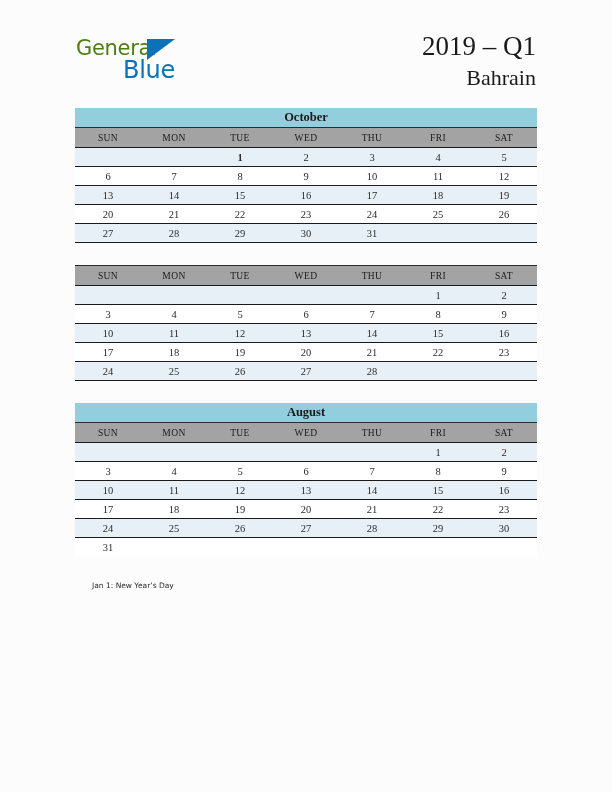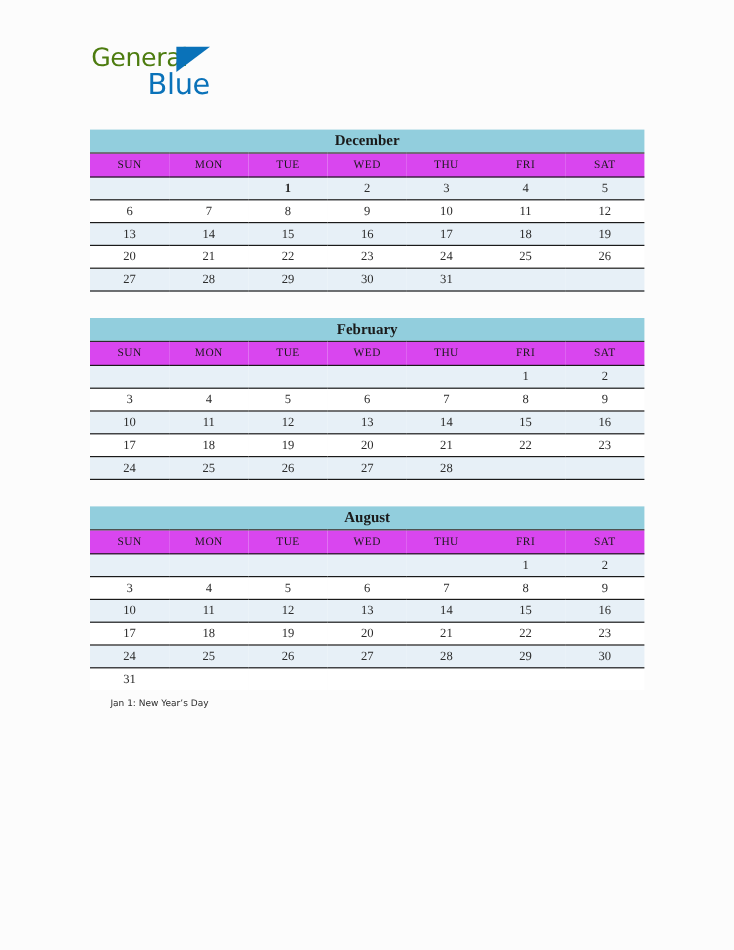--- a/index.html
+++ b/index.html
@@ -107,21 +107,21 @@
     border-collapse: collapse;
     table-layout: fixed;
   }
   table.cal th {
     font-family: "Liberation Serif", serif;
     font-weight: normal;
     font-size: 9.5px;
     color: #1a1a1a;
     text-align: center;
     height: 17px;
-    background: #d946ef;
+    background: #a3a3a3;
     border-top: 1px solid #2b2b2b;
     border-bottom: 1.6px solid #1a1a1a;
     letter-spacing: 0.4px;
   }
   table.cal td {
     font-family: "Liberation Serif", serif;
     font-size: 10.5px;
     color: #2b2b2b;
     text-align: center;
     height: 16px;
@@ -158,26 +158,30 @@
 <body>
 
 <div class="page-header">
 
   <div class="logo">
     <span class="logo-general">General</span>
     <span class="logo-triangle"></span>
     <span class="logo-blue">Blue</span>
   </div>
 
+  <div class="title-block">
+    <div class="title-year">2019 – Q1</div>
+    <div class="title-country">Bahrain</div>
+  </div>
 
 </div>
 
 <div class="months" id="months-container">
     <div class="month-block">
-      <div class="month-title">December</div>
+      <div class="month-title">October</div>
       <table class="cal">
         <thead>
           <tr>
             <th>SUN</th>
             <th>MON</th>
             <th>TUE</th>
             <th>WED</th>
             <th>THU</th>
             <th>FRI</th>
             <th>SAT</th>
@@ -226,21 +230,20 @@
             <td>29</td>
             <td>30</td>
             <td>31</td>
             <td></td>
             <td></td>
           </tr>
         </tbody>
       </table>
     </div>
     <div class="month-block">
-      <div class="month-title">February</div>
       <table class="cal">
         <thead>
           <tr>
             <th>SUN</th>
             <th>MON</th>
             <th>TUE</th>
             <th>WED</th>
             <th>THU</th>
             <th>FRI</th>
             <th>SAT</th>

